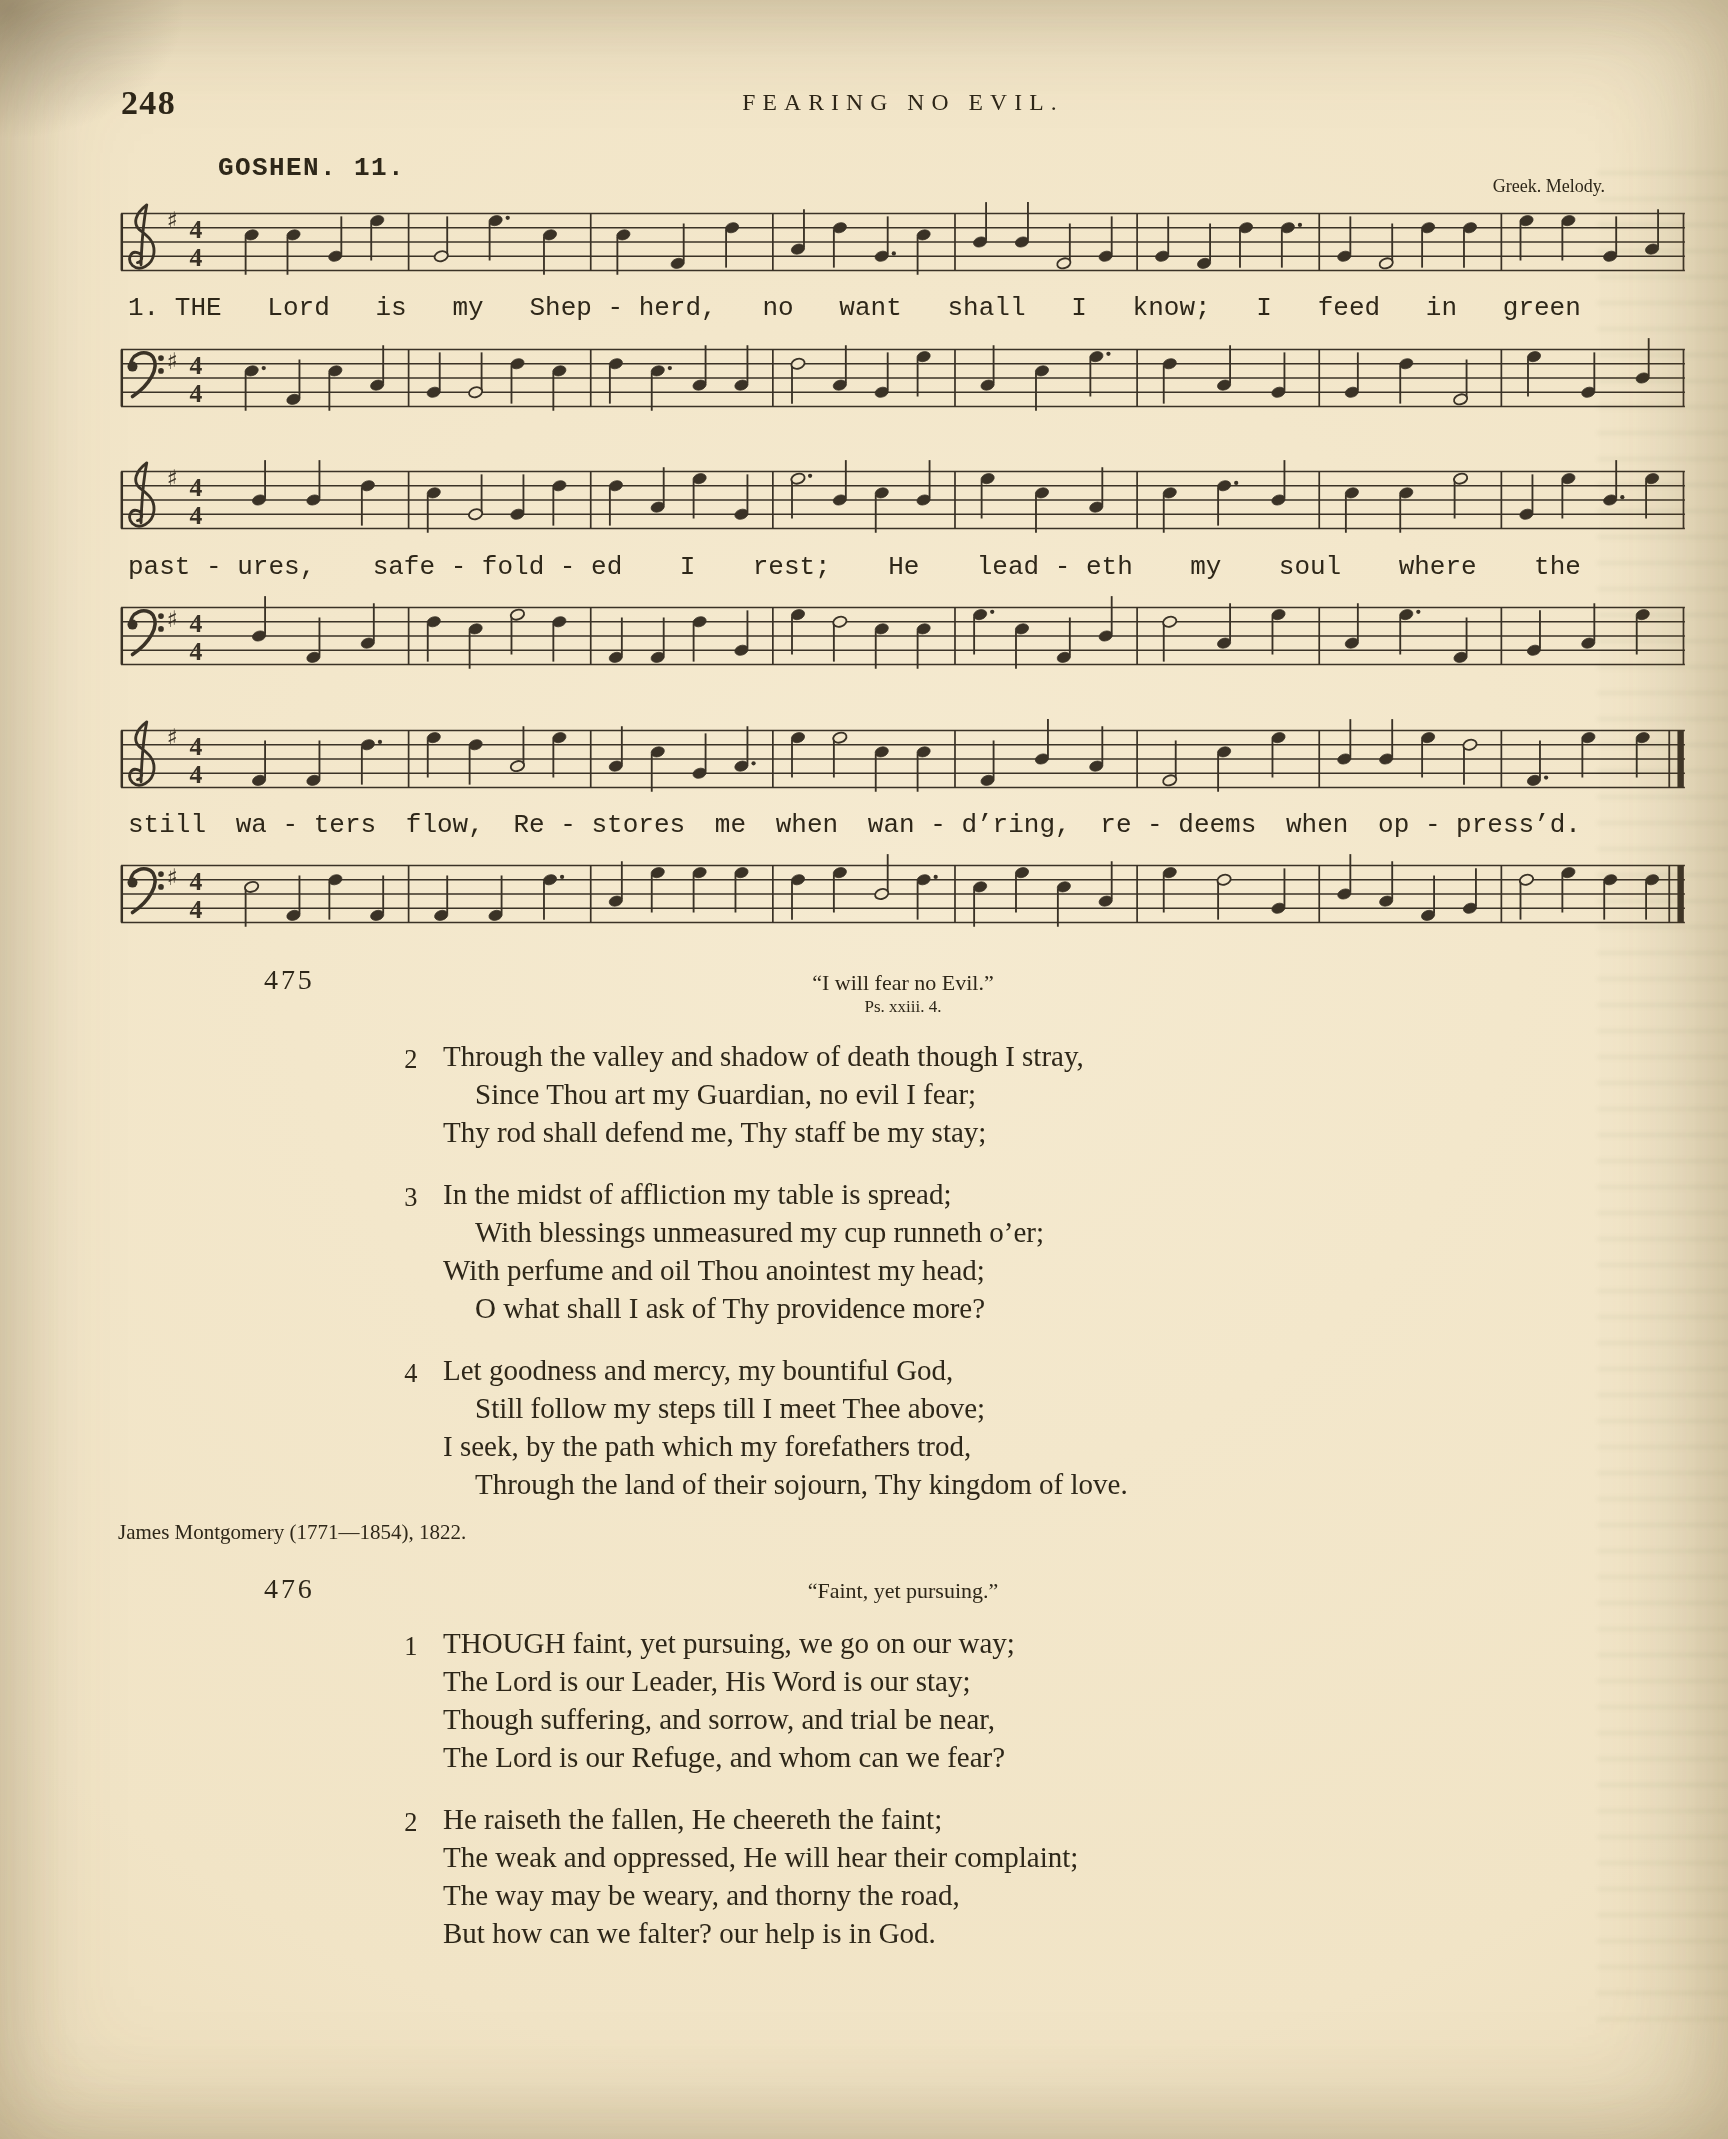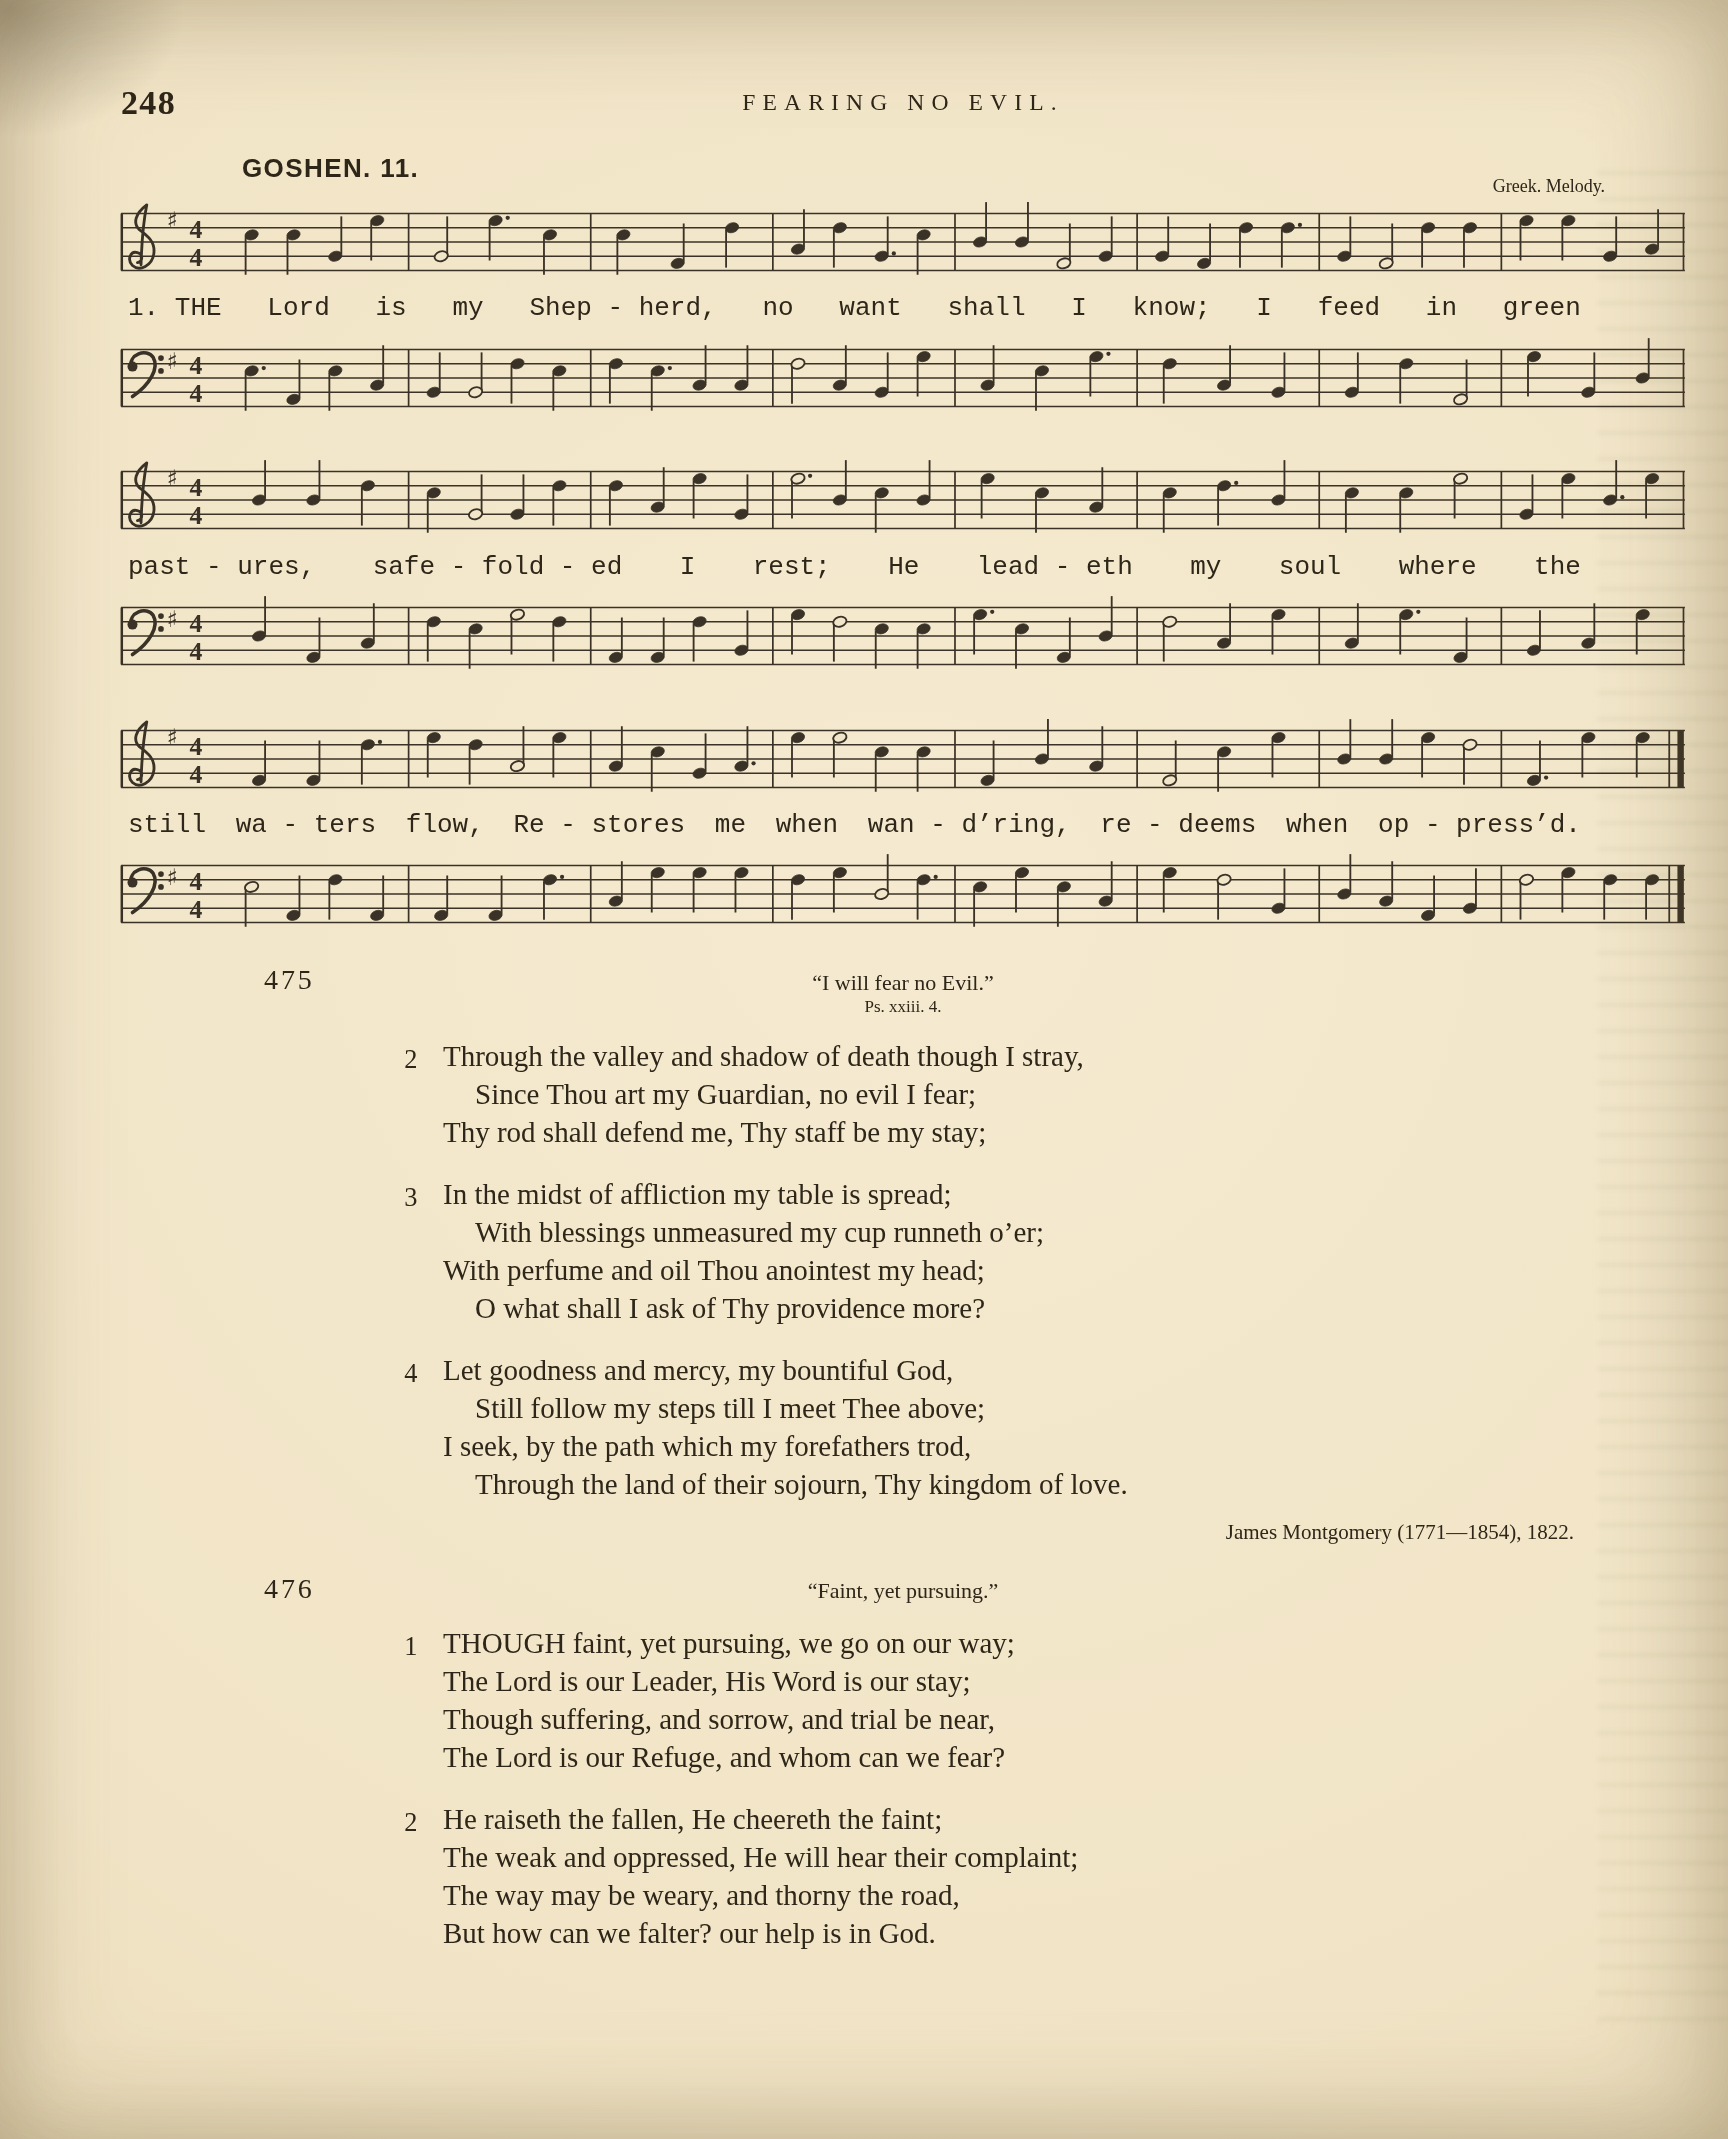--- a/index.html
+++ b/index.html
@@ -25,42 +25,42 @@
     background:repeating-linear-gradient(180deg, rgba(110,125,80,.14) 0 3.6px, transparent 3.6px 26px);
     filter:blur(2.1px);opacity:.55;
   }
   .content{position:absolute;left:118px;top:83px;width:1570px}
 
   .page-head{position:relative;height:41px}
   .page-number{position:absolute;left:2.9px;top:1.4px;font-size:34px;font-weight:bold;letter-spacing:1.4px}
   .running-header{text-align:center;font-size:23.6px;letter-spacing:7.1px;padding-top:5.7px}
 
   .tune-line{position:relative;margin-top:28.6px;height:34px}
-  .tune-name{position:absolute;left:124px;top:0;font-family:Liberation Sans, sans-serif;font-weight:bold;font-size:26px;letter-spacing:1.4px}
+  .tune-name{position:absolute;left:100px;top:0;font-family:Liberation Mono, monospace;font-weight:bold;font-size:26px;letter-spacing:1.4px}
   .tune-source{position:absolute;right:83px;top:23px;font-weight:normal;font-size:18px}
 
   .score{margin-top:8.6px}
   .system{margin-bottom:28.6px}
   .staff{display:block;width:1570px;height:94px}
   .lyrics{
     display:flex;justify-content:space-between;align-items:baseline;
     font-size:26px;height:36px;padding:4.3px 107px 1.4px 10px;font-family:Liberation Mono, monospace;
   }
   .lyric-token{white-space:pre}
 
   .hymn-head{position:relative;text-align:center;margin-top:18.6px;margin-bottom:20px}
   .hymn + .hymn .hymn-head{margin-top:33px}
   .hymn-number{position:absolute;left:146px;top:-5.7px;font-size:28px;letter-spacing:2.9px}
   .hymn-title{font-size:22px}
   .hymn-ref{font-size:17px;margin-top:1.4px}
 
   .verse{position:relative;margin:0 0 24px 282px;padding-left:43px;font-size:29px;line-height:38px}
   .verse-number{position:absolute;left:4.3px;top:2.9px;font-size:26.4px}
   .verse-line.indent{margin-left:32px}
-  .attribution{text-align:right;margin:-7.1px 114px 8px 0;font-size:21px}
+  .attribution{text-align:left;margin:-7.1px 114px 8px 0;font-size:21px}
 </style>
 </head>
 <body>
 
 <div class="page">
   <div class="corner-smudge"></div>
   <div class="bleed"></div>
 
   <div class="content">
 

